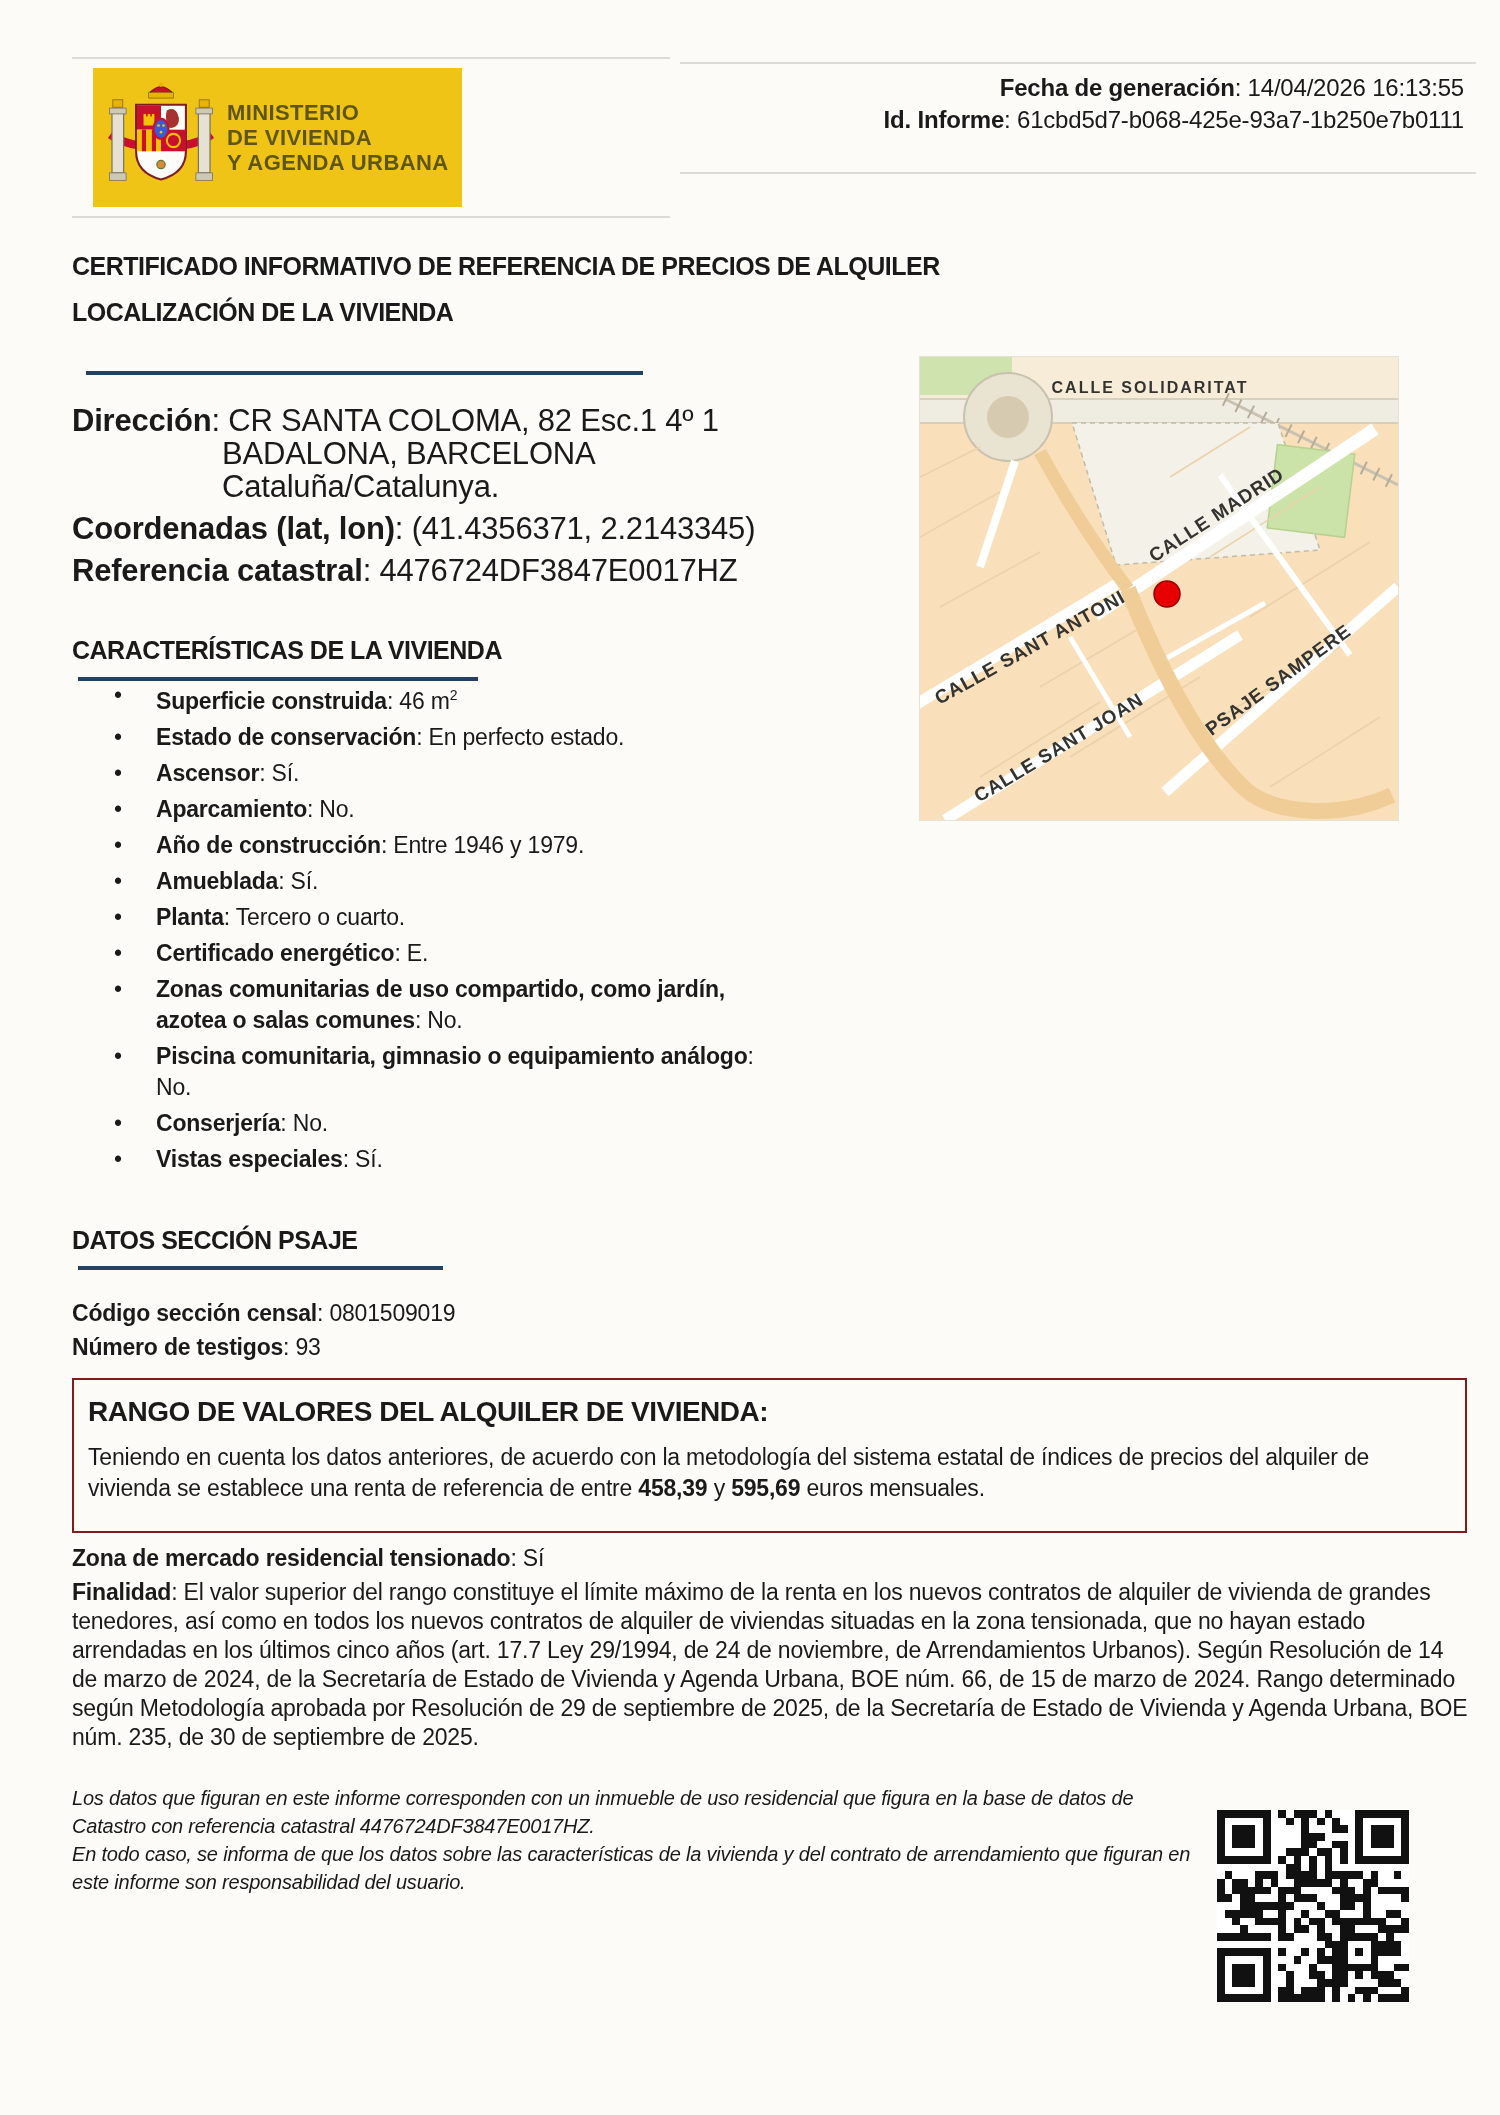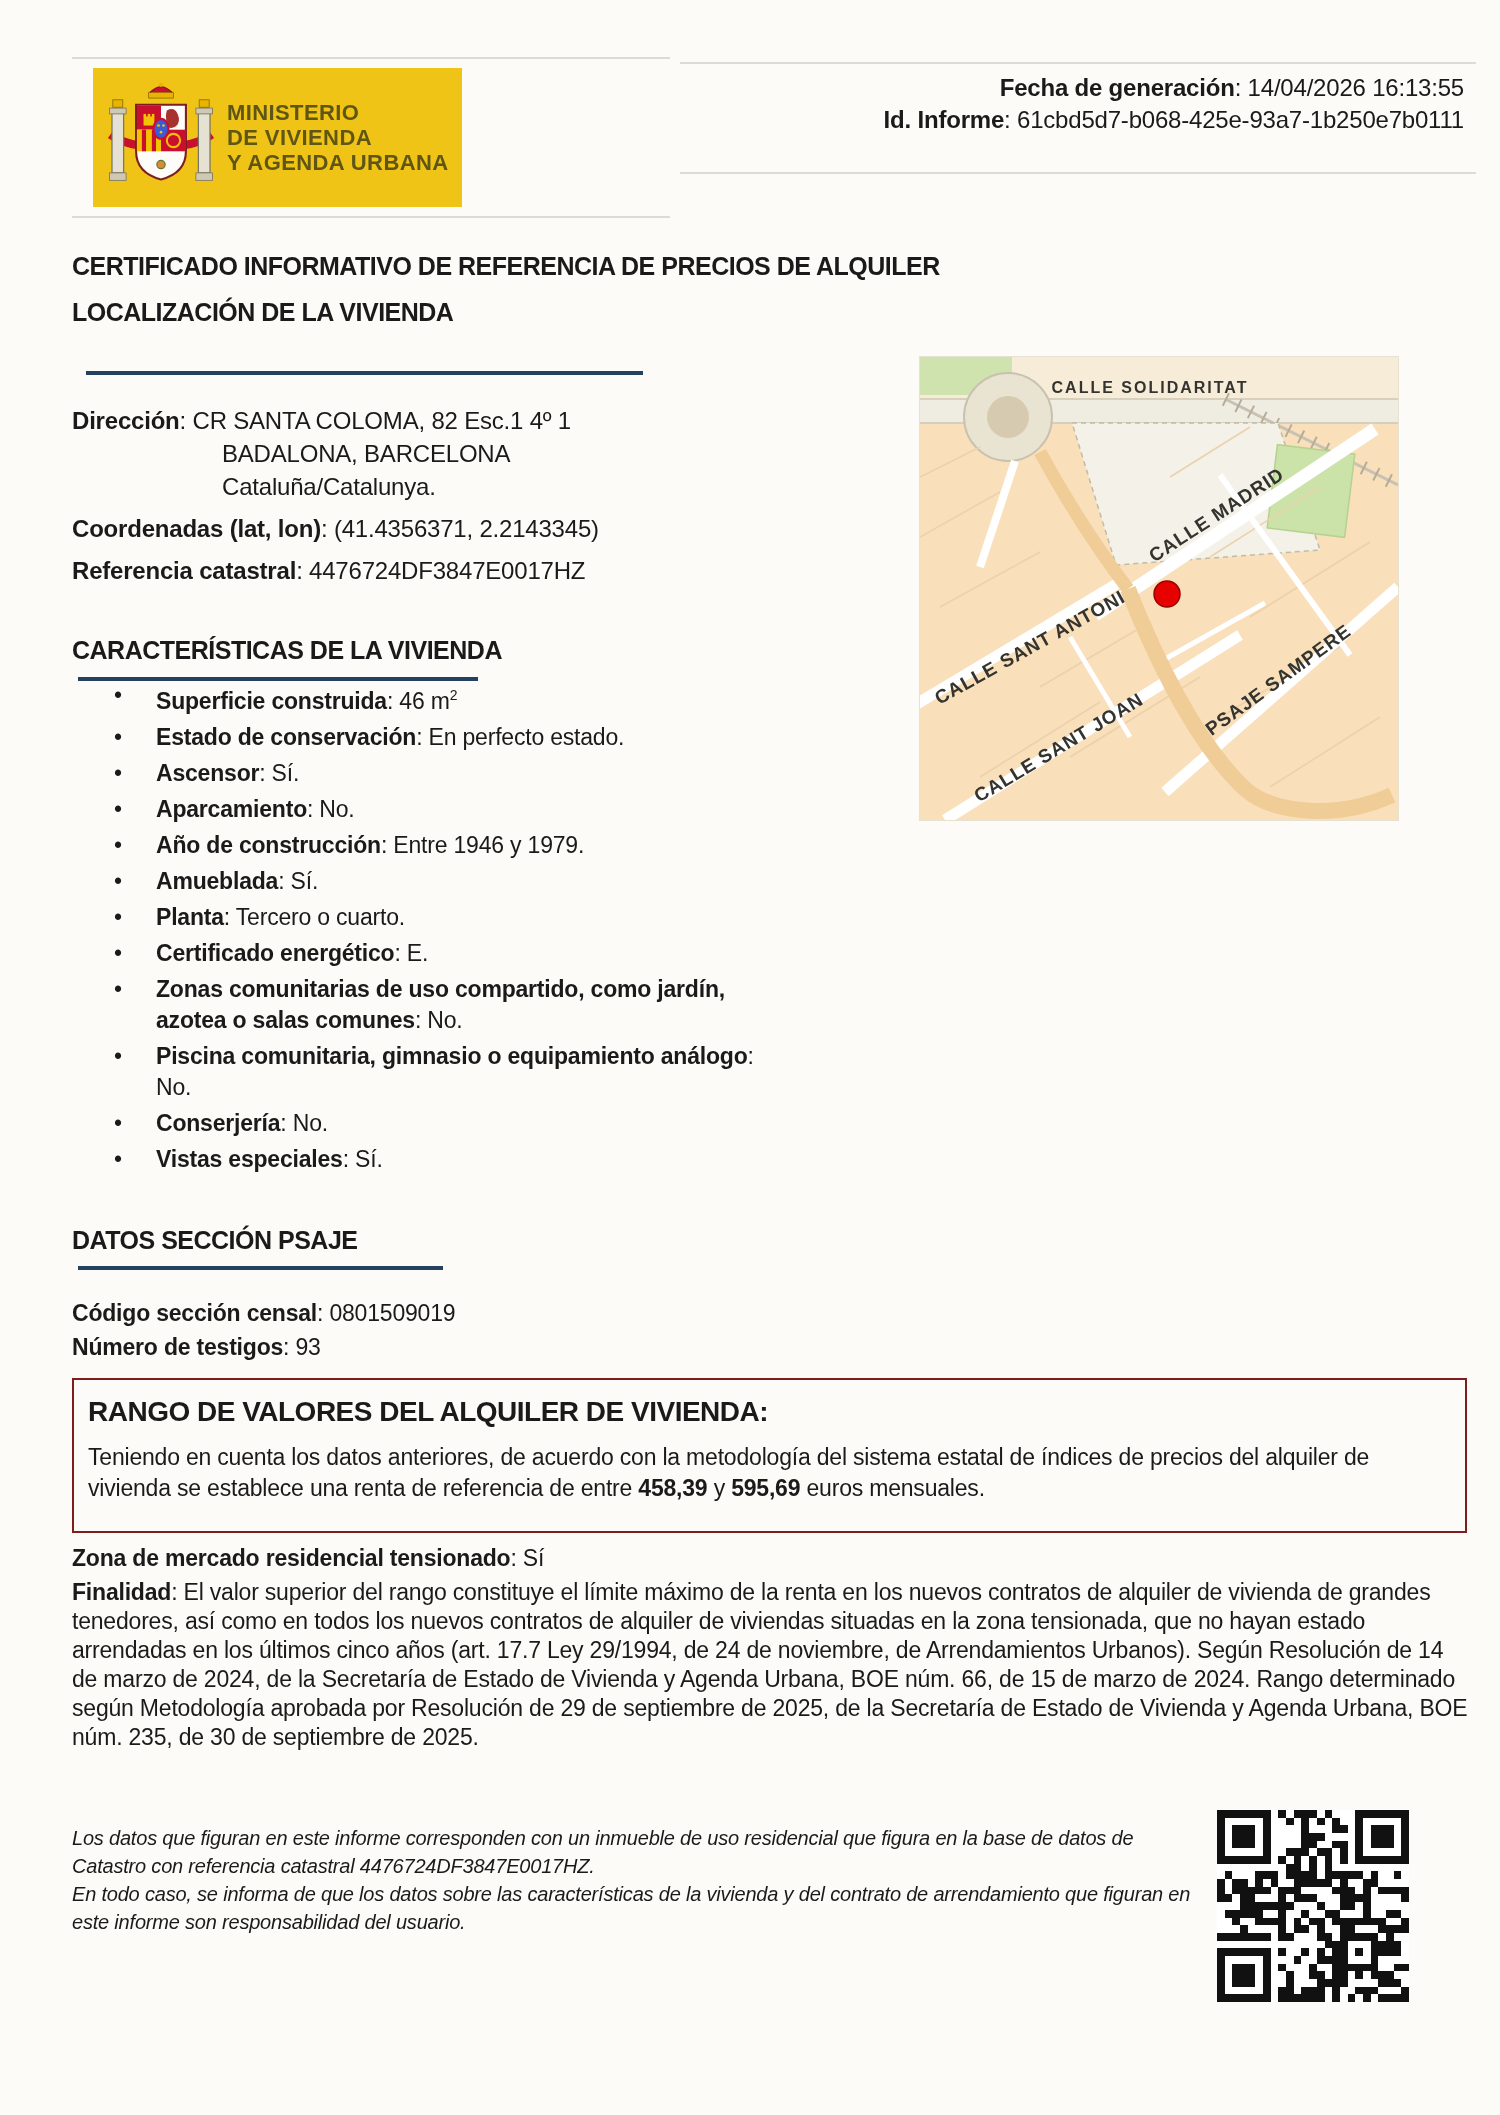--- a/index.html
+++ b/index.html
@@ -16,21 +16,21 @@
   
   .logo-box{position:absolute;left:93px;top:68px;width:369px;height:139px;background:#f0c317;display:flex;align-items:center;}
   .logo-arms{margin-left:14px;width:108px;height:118px;flex:0 0 auto;}
   .logo-text{margin-left:12px;font-size:22px;font-weight:bold;color:#5f5515;line-height:25px;letter-spacing:0.4px;}
   .gen-block{position:absolute;left:640px;top:72px;width:824px;text-align:right;font-size:24px;line-height:32px;}
   
   .main-title{position:absolute;left:72px;top:252px;font-size:25px;font-weight:bold;letter-spacing:-0.5px;white-space:nowrap;}
   .sub-title{position:absolute;left:72px;top:298px;font-size:25px;font-weight:bold;letter-spacing:-0.5px;white-space:nowrap;}
   .sec-head{position:absolute;font-size:25px;font-weight:bold;letter-spacing:-0.5px;white-space:nowrap;}
   
-  .loc-block{position:absolute;left:72px;top:404px;width:830px;font-size:24px;line-height:33px;}
+  .loc-block{position:absolute;left:72px;top:404px;width:830px;font-size:31px;line-height:33px;}
   .loc-block p{margin:0 0 9px 0;}
   .hang{padding-left:150px;text-indent:-150px;}
   b{font-weight:bold;}
   
   .map{position:absolute;left:920px;top:357px;width:478px;height:463px;outline:1px solid #e7e1d2;}
   
   .char-list{position:absolute;left:100px;top:680px;width:690px;margin:0;padding:0;list-style:none;font-size:23px;}
   .char-list li{position:relative;padding-left:56px;margin-bottom:5px;line-height:31px;}
   .char-list li::before{content:"•";position:absolute;left:14px;top:0;font-size:23px;}
   .char-list sup{font-size:14px;}
@@ -38,21 +38,21 @@
   .census-block{position:absolute;left:72px;top:1296px;font-size:23px;line-height:34px;}
   
   .range-box{position:absolute;left:72px;top:1378px;width:1363px;height:119px;border:2px solid #7f1d1d;padding:16px 14px 16px 14px;background:transparent;}
   .range-title{font-size:28px;font-weight:bold;letter-spacing:-0.5px;margin:0;}
   .range-text{font-size:23px;line-height:31px;margin:14px 0 0 0;width:1330px;}
   
   .tension-block{position:absolute;left:72px;top:1543px;width:1396px;font-size:23px;}
   .tension-line{margin:0 0 5px 0;line-height:30px;}
   .finalidad{margin:0;line-height:29px;}
   
-  .disclaimer{position:absolute;left:72px;top:1784px;width:1140px;font-style:italic;font-size:20px;line-height:28px;margin-top:40px;}
+  .disclaimer{position:absolute;left:72px;top:1784px;width:1140px;font-style:italic;font-size:20px;line-height:28px;}
   .disclaimer p{margin:0;}
   
   .qr{position:absolute;left:1217px;top:1810px;width:192px;height:192px;}
   .map text{font-weight:bold;fill:#333330;}
 </style>
 </head>
 <body>
 
 <div class="page">
 

